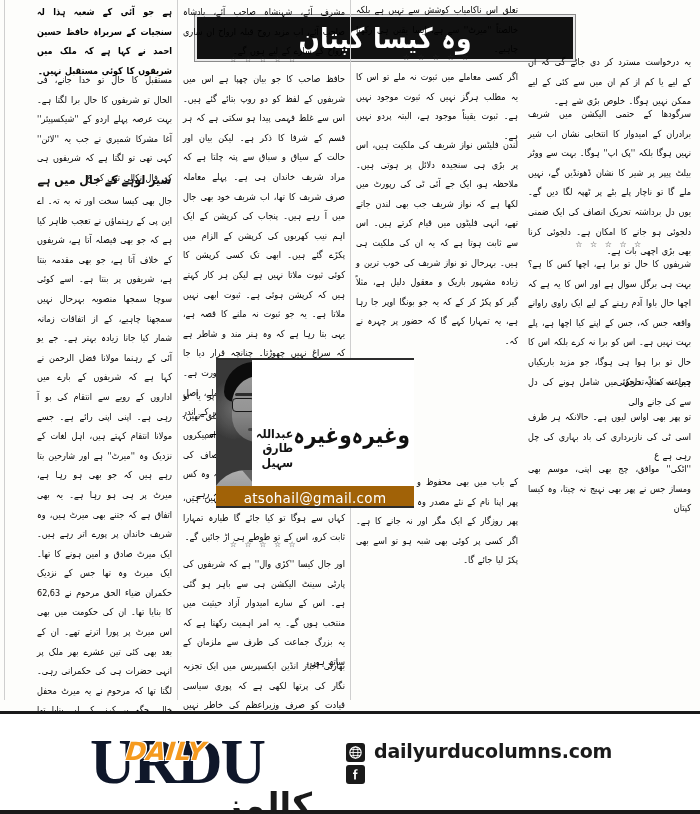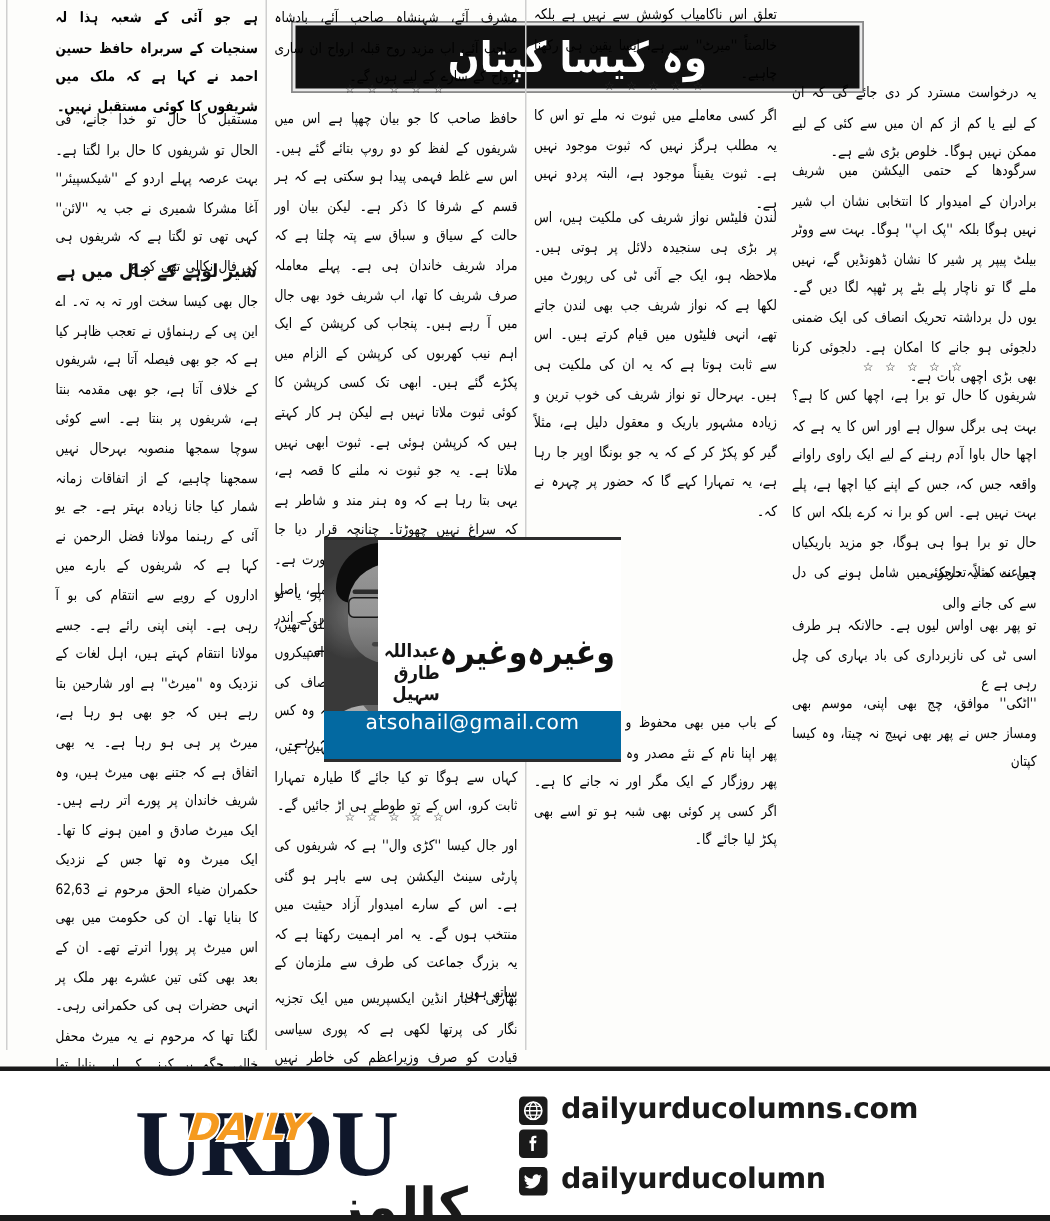--- a/index.html
+++ b/index.html
@@ -173,23 +173,23 @@
   }
   .author-name{
     font-family:"DejaVu Sans", sans-serif;
     font-size:11px;font-weight:bold;
     color:#141414;margin-top:26px;
     transform:scaleY(1.12);
   }
   .email-bar{
     position:absolute;
     left:0;bottom:0;
-    width:100%;height:32px;
-    background:#0369a1;
-    display:flex;align-items:flex-start;justify-content:center;
+    width:100%;height:20px;
+    background:#a16207;
+    display:flex;align-items:flex-end;justify-content:center;
   }
   .email-bar span{
     color:#ffffff;
     font-family:"DejaVu Sans", sans-serif;
     font-size:13.5px;
     letter-spacing:.3px;
     direction:ltr;
   }
 
   
@@ -337,28 +337,20 @@
           </span>
           <span class="social-text">dailyurducolumns.com</span>
         </div>
         <div class="social-row">
           <span class="social-icon">
             <svg width="13" height="13" viewBox="0 0 16 16">
               <path d="M10.6 3.2H9.3c-.5 0-.8.3-.8.9v1.3h2.1l-.3 2.1H8.5V14H6.3V7.5H4.9V5.4h1.4V3.9c0-1.6 1-2.5 2.5-2.5h1.8z" fill="#fff"></path>
             </svg>
           </span>
         </div>
-        <div class="social-row">
-          <span class="social-icon">
-            <svg width="13" height="13" viewBox="0 0 16 16">
-              <path d="M15 3.6c-.5.3-1.1.5-1.7.6.6-.4 1-1 1.2-1.7-.6.3-1.2.6-1.9.7a3 3 0 0 0-5.1 2.7A8.5 8.5 0 0 1 1.3 2.8a3 3 0 0 0 .9 4 3 3 0 0 1-1.4-.4 3 3 0 0 0 2.4 2.9 3 3 0 0 1-1.3 0 3 3 0 0 0 2.8 2.1A6 6 0 0 1 .6 12.6 8.5 8.5 0 0 0 13.7 5.4c.6-.4 1-1 1.3-1.8z" fill="#fff"></path>
-            </svg>
-          </span>
-          <span class="social-text">dailyurducolumn</span>
-        </div>
       </div>
   </div>
 
 <div class="author-block">
       <div class="author-photo">
         <div class="hair"></div>
         <div class="face"></div>
         <div class="brow"></div>
         <div class="glasses"></div>
         <div class="mouth"></div>

